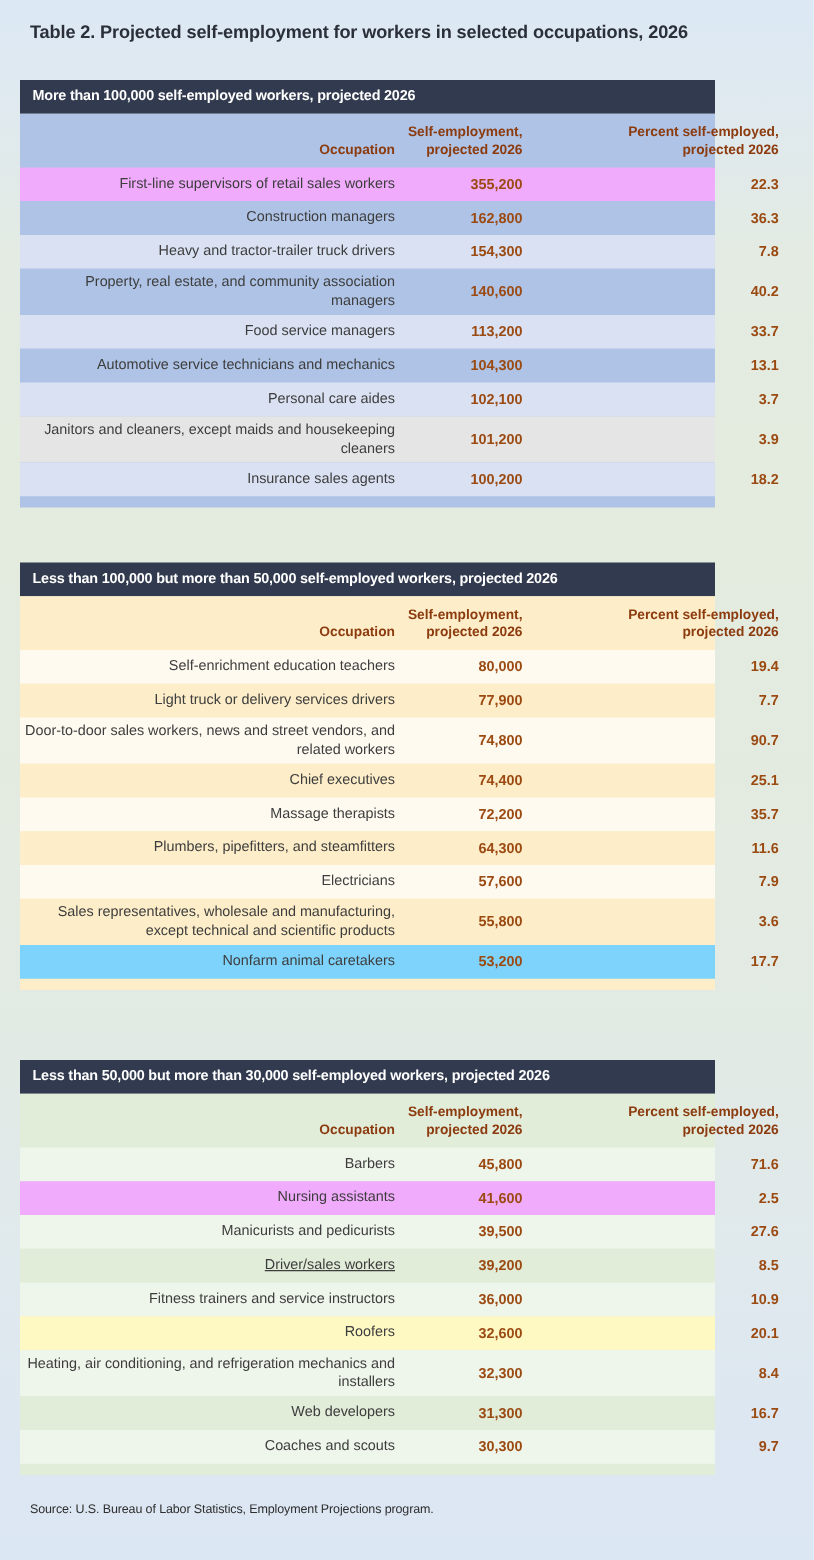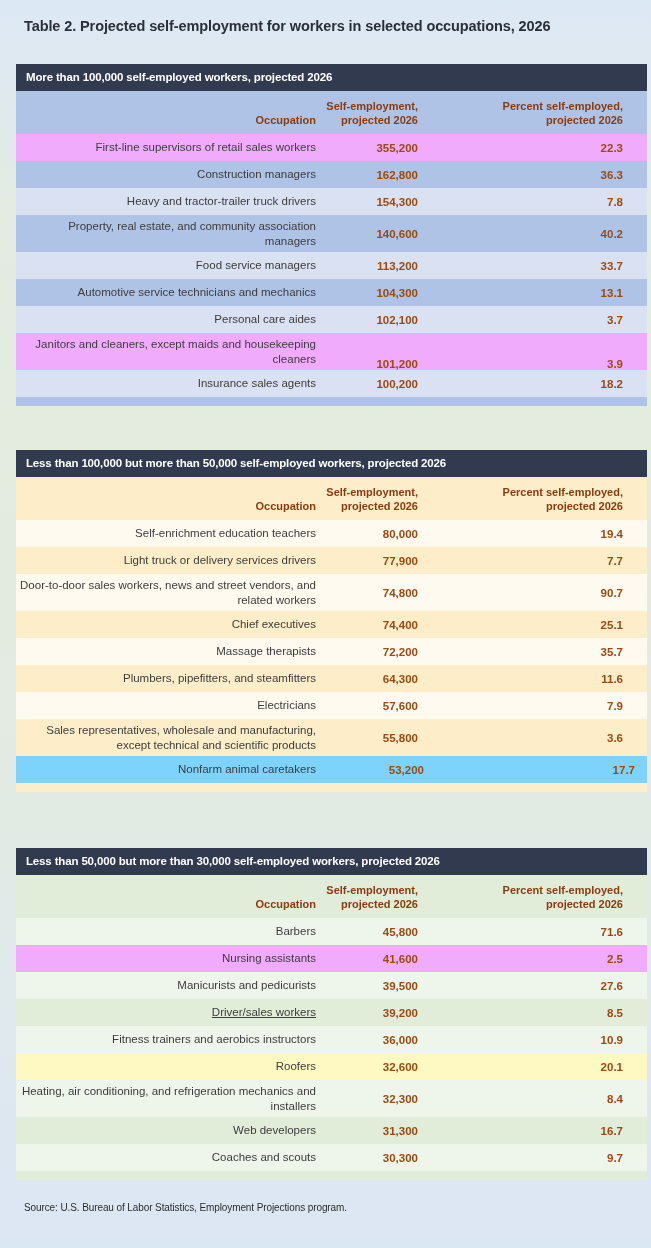--- a/index.html
+++ b/index.html
@@ -37,21 +37,21 @@
     font-size: 14.5px;
     font-weight: bold;
     color: #2a2f38;
     letter-spacing: -0.1px;
     white-space: nowrap;
   }
 
   .table-block {
     position: absolute;
     left: 16px;
-    width: 631px;
+    width: 556px;
   }
 
   .band-header {
     height: 27px;
     line-height: 27px;
     padding-left: 10px;
     font-size: 11.5px;
     font-weight: bold;
     color: #ffffff;
     letter-spacing: -0.15px;
@@ -177,21 +177,21 @@
           <div class="data-row" style="background: rgb(174, 195, 229);">
             <div class="cell-occ" style="color: rgb(61, 61, 61);">Automotive service technicians and mechanics</div>
             <div class="cell-num" style="color: rgb(155, 74, 18);">104,300</div>
             <div class="cell-pct" style="color: rgb(155, 74, 18);">13.1</div>
           </div>
           <div class="data-row" style="background: rgb(217, 225, 242);">
             <div class="cell-occ" style="color: rgb(61, 61, 61);">Personal care aides</div>
             <div class="cell-num" style="color: rgb(155, 74, 18);">102,100</div>
             <div class="cell-pct" style="color: rgb(155, 74, 18);">3.7</div>
           </div>
-          <div class="data-row" style="background: #f0abfc; align-items: flex-end;">
+          <div class="data-row" style="background: #e5e5e5;">
             <div class="cell-occ" style="color: rgb(61, 61, 61);">Janitors and cleaners, except maids and housekeeping cleaners</div>
             <div class="cell-num" style="color: rgb(155, 74, 18);">101,200</div>
             <div class="cell-pct" style="color: rgb(155, 74, 18);">3.9</div>
           </div>
           <div class="data-row" style="background: rgb(217, 225, 242);">
             <div class="cell-occ" style="color: rgb(61, 61, 61);">Insurance sales agents</div>
             <div class="cell-num" style="color: rgb(155, 74, 18);">100,200</div>
             <div class="cell-pct" style="color: rgb(155, 74, 18);">18.2</div>
           </div>
         </div>
@@ -277,21 +277,21 @@
             <div class="cell-occ" style="color: rgb(61, 61, 61);">Manicurists and pedicurists</div>
             <div class="cell-num" style="color: rgb(155, 74, 18);">39,500</div>
             <div class="cell-pct" style="color: rgb(155, 74, 18);">27.6</div>
           </div>
           <div class="data-row" style="background: rgb(225, 236, 217);">
             <div class="cell-occ" style="color: rgb(61, 61, 61); text-decoration: underline;">Driver/sales workers</div>
             <div class="cell-num" style="color: rgb(155, 74, 18);">39,200</div>
             <div class="cell-pct" style="color: rgb(155, 74, 18);">8.5</div>
           </div>
           <div class="data-row" style="background: rgb(238, 245, 234);">
-            <div class="cell-occ" style="color: rgb(61, 61, 61);">Fitness trainers and aerobics instructors</div>
+            <div class="cell-occ" style="color: rgb(61, 61, 61);">Fitness trainers and service instructors</div>
             <div class="cell-num" style="color: rgb(155, 74, 18);">36,000</div>
             <div class="cell-pct" style="color: rgb(155, 74, 18);">10.9</div>
           </div>
           <div class="data-row" style="background: #fef9c3;">
             <div class="cell-occ" style="color: rgb(61, 61, 61);">Roofers</div>
             <div class="cell-num" style="color: rgb(155, 74, 18);">32,600</div>
             <div class="cell-pct" style="color: rgb(155, 74, 18);">20.1</div>
           </div>
           <div class="data-row" style="background: rgb(238, 245, 234);">
             <div class="cell-occ" style="color: rgb(61, 61, 61);">Heating, air conditioning, and refrigeration mechanics and installers</div>

